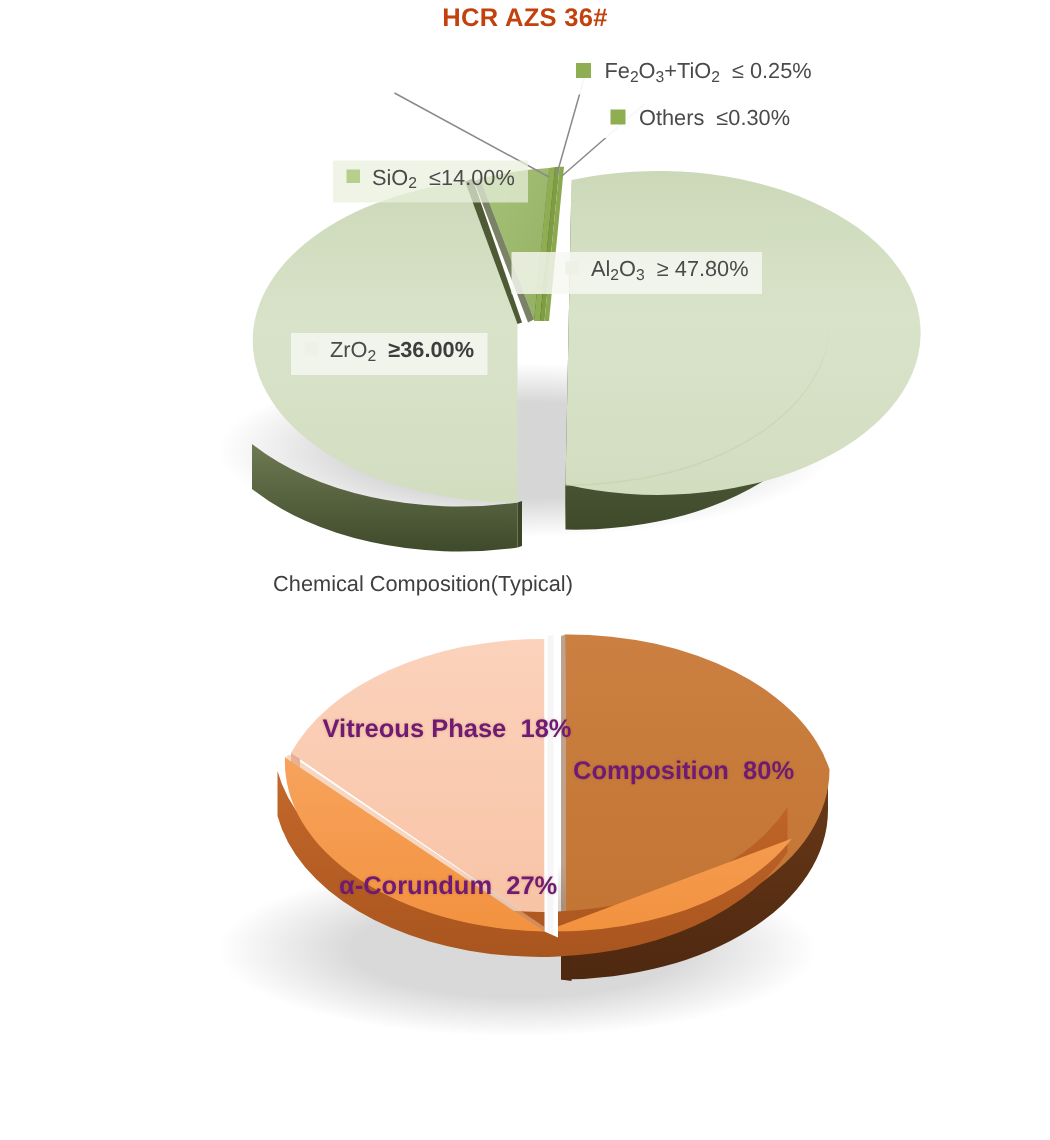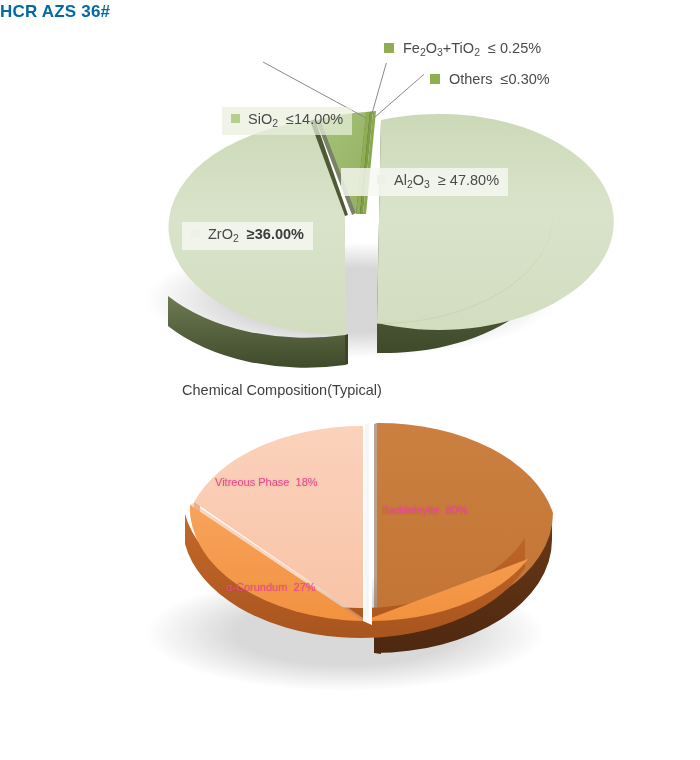--- a/index.html
+++ b/index.html
@@ -8,22 +8,22 @@
     background:#ffffff;
     font-family:"Liberation Sans","DejaVu Sans",sans-serif;
     overflow:hidden;
     position:relative;
   }
   .stage{position:absolute;left:0;top:0;width:700px;height:760px;}
 
   
   .chart-title{
     position:absolute;left:0;top:2px;width:700px;
-    text-align:left;
-    font-size:17px;font-weight:bold;color:#0369a1;
+    text-align:center;
+    font-size:17px;font-weight:bold;color:#c2410c;
     letter-spacing:.2px;
   }
 
   
   .pie-svg{position:absolute;left:0;top:0;overflow:visible;}
 
   
   .dlabel{
     position:absolute;
     font-size:14.5px;
@@ -37,21 +37,21 @@
     display:inline-block;width:9px;height:9px;
     background:#eef2e6;
     margin-right:8px;vertical-align:1px;
   }
   .dlabel b{font-weight:bold;color:#3d3d3d;}
   sub{font-size:.72em;vertical-align:-0.25em;}
 
   
   .wlabel{
     position:absolute;
-    font-size:11px;font-weight:normal;color:#ec4899;
+    font-size:17px;font-weight:bold;color:#701a75;
     white-space:nowrap;
     text-shadow:0 0 2px rgba(120,60,10,.25);
   }
 
   
   .callout{
     position:absolute;
     font-size:14.5px;color:#4a4a4a;
     background:rgba(255,255,255,.92);
     padding:3px 8px 4px 6px;
@@ -151,34 +151,34 @@
       <path d="M 366,118 L 263,62"></path>
       <path d="M 371,117 L 392,43"></path>
       <path d="M 375,117 L 430,69"></path>
     </g>
   </svg>
 
   <div class="dlabel" style="left:341px;top:168px;padding-left:36px;">
     <span class="sw"></span><span>Al<sub>2</sub>O<sub>3</sub>&nbsp; <span>≥ 47.80%</span></span>
   </div>
 
-  <div class="dlabel" style="left:182px;top:222px;">
+  <div class="dlabel" style="left:194px;top:222px;">
     <span class="sw"></span><span>ZrO<sub>2</sub>&nbsp; <b>≥36.00%</b></span>
   </div>
 
   <div class="dlabel" style="left:222px;top:107px;background:rgba(233,240,221,.72);">
     <span class="sw" style="background:#b7cf8c;"></span><span>SiO<sub>2</sub>&nbsp; <span>≤14.00%</span></span>
   </div>
 
 
   <div class="callout" style="left:378px;top:25px;">
     <span class="sw"></span><span>Fe<sub>2</sub>O<sub>3</sub>+TiO<sub>2</sub>&nbsp; <span>≤ 0.25%</span></span>
   </div>
 
-  <div class="callout" style="left:424px;top:56px;text-align:right;">
+  <div class="callout" style="left:401px;top:56px;text-align:right;">
     <span class="sw"></span><span>Others&nbsp; <span>≤0.30%</span></span>
   </div>
 
   <div class="caption" style="top:382px;">Chemical Composition(Typical)</div>
 
   <svg class="pie-svg" width="700" height="330" viewBox="0 0 700 330" style="top:418px;" aria-hidden="true">
     <defs>
       <linearGradient id="oBrightTop" x1="0" y1="0" x2="0" y2="1">
         <stop offset="0" stop-color="#f7a35c"></stop>
           <stop offset="1" stop-color="#f2923f"></stop>
@@ -240,21 +240,21 @@
       <path d="M 190,87 L 363,203 L 363,200 L 193,85 Z" fill="#f1b78e" opacity=".55"></path>
     </g>
 
     <g>
       <path d="M 363,6 L 363,203 L 372,207 L 372,5 Z" fill="#ffffff"></path>
       <path d="M 365,6 L 365,203 L 369,205 L 369,5 Z" fill="#f2f2f2" opacity=".7"></path>
     </g>
   </svg>
 
   <div class="wlabel" style="left:382px;top:504px;">
-    <span>Baddeleyite</span>&nbsp;
+    <span>Composition</span>&nbsp;
     <span>80%</span>
   </div>
 
   <div class="wlabel" style="left:215px;top:476px;">
     <span>Vitreous Phase</span>&nbsp;
     <span>18%</span>
   </div>
 
   <div class="wlabel" style="left:226px;top:581px;">
     <span>α-Corundum</span>&nbsp;

